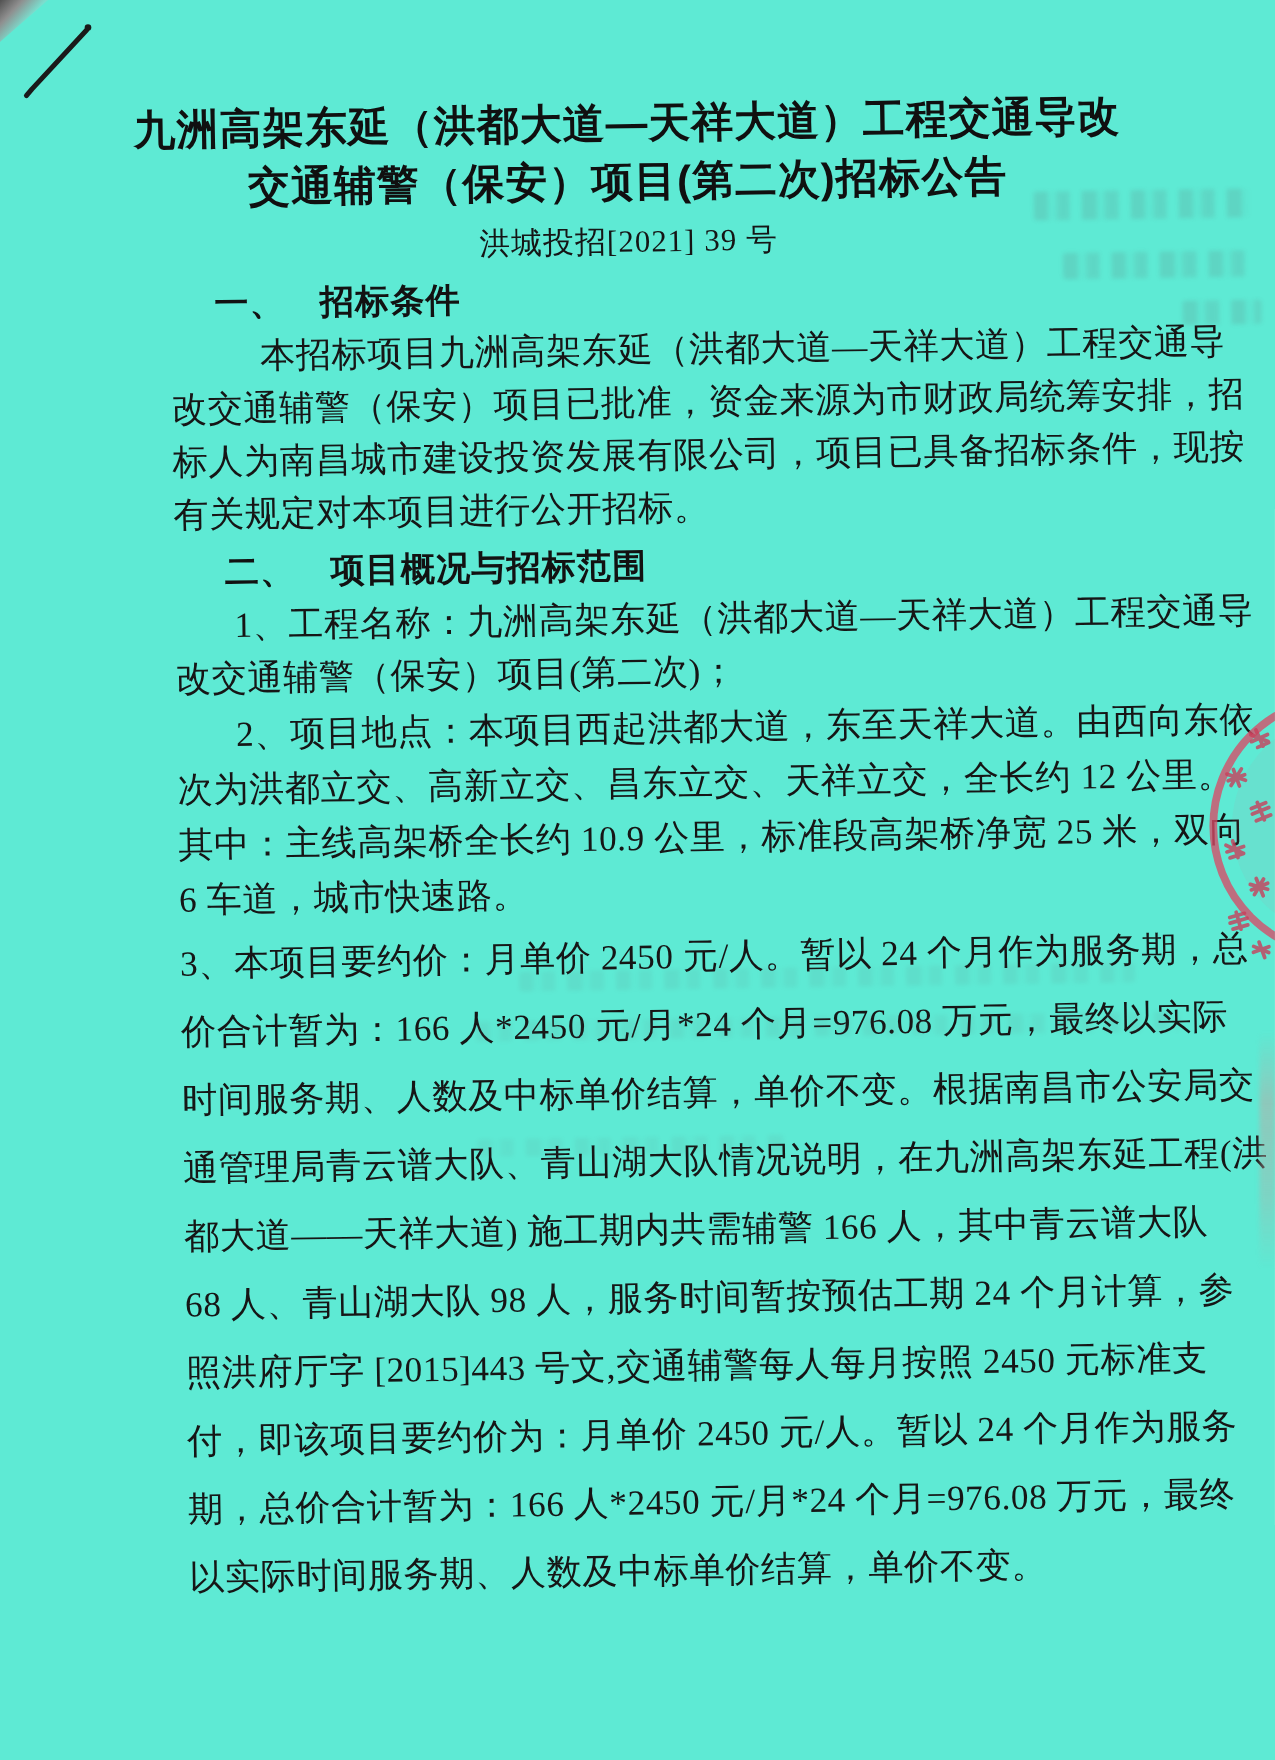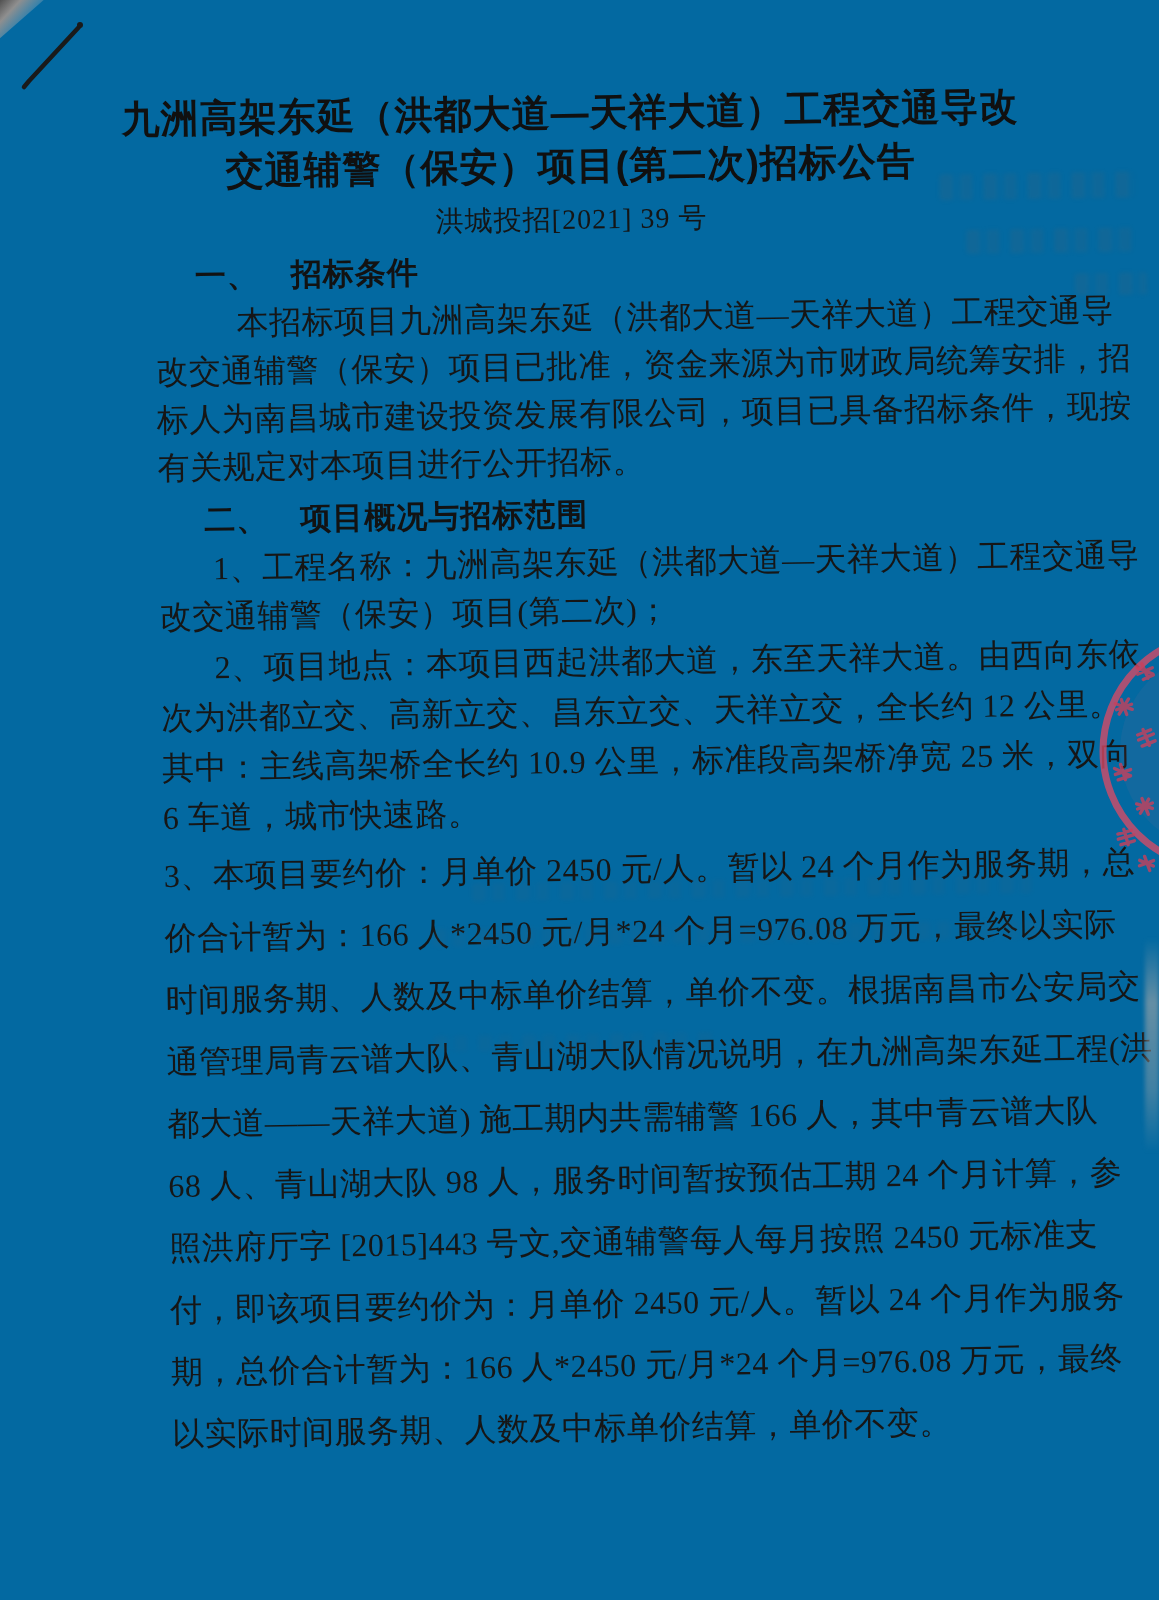--- a/index.html
+++ b/index.html
@@ -1,18 +1,18 @@
 <!DOCTYPE html>
 <html><head>
 <meta charset="utf-8">
 <style>
   html, body { margin:0; padding:0; background:#e8e8e8; }
   .page {
     position:relative; width:1159px; height:1600px;
-    background:#0369a1; overflow:hidden; margin:0 auto;
+    background:#5eead4; overflow:hidden; margin:0 auto;
     font-family:"Liberation Serif","DejaVu Serif",serif;
     color:#181818;
   }
   
   .content {
     position:absolute; inset:0;
     transform:rotate(-0.85deg);
     transform-origin:160px 760px;
   }
   .title-block {

